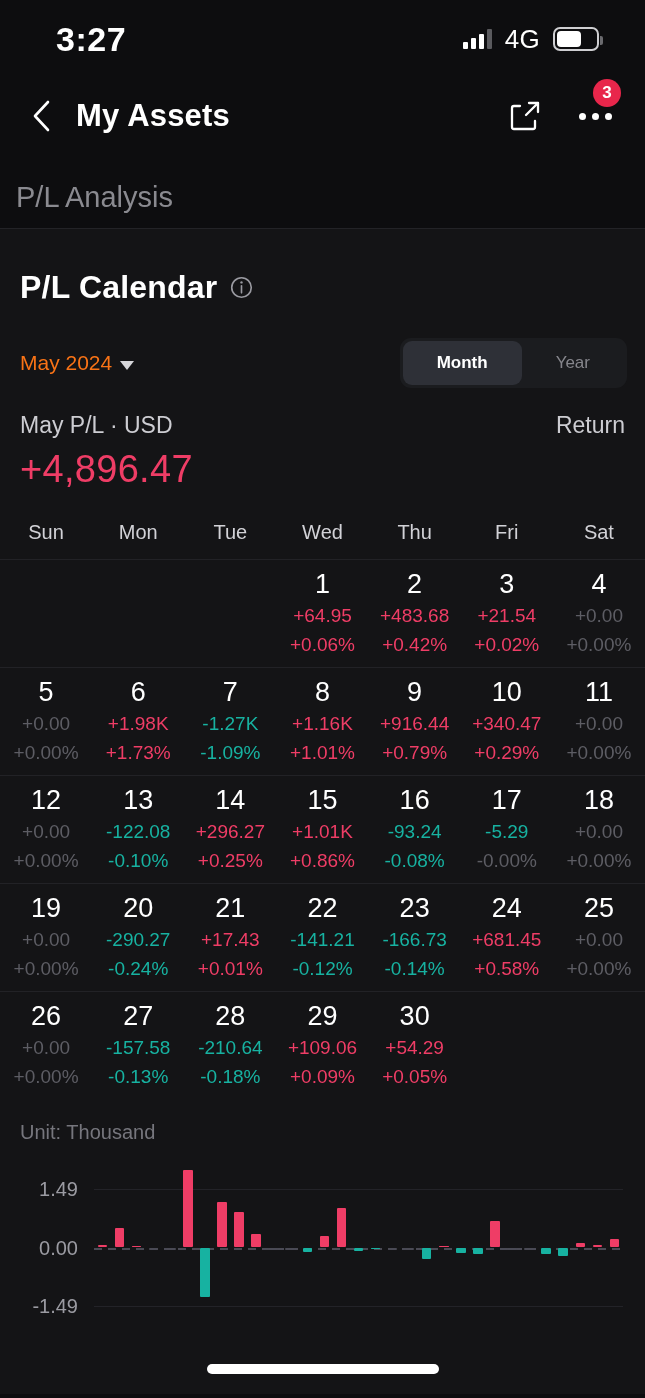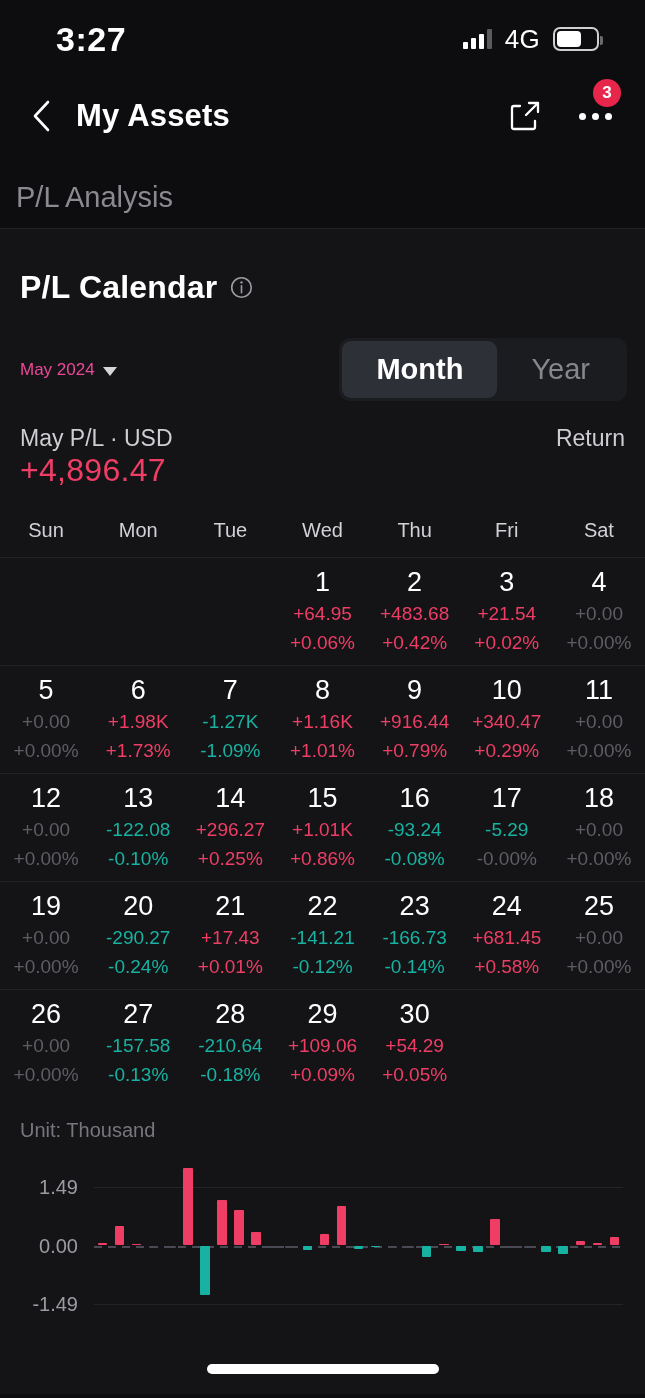--- a/index.html
+++ b/index.html
@@ -63,32 +63,32 @@
   
   .content { background:#141416; height:1165px; }
 
   .sec-title-row { display:flex; align-items:center; gap:13px; padding:40px 20px 0 20px; }
   .sec-title { color:#fff; font-size:32px; font-weight:700; letter-spacing:.2px; }
   .info-ico { width:23px; height:23px; }
 
   .ctrl-row { display:flex; align-items:center; justify-content:space-between;
               padding:32px 18px 0 20px; }
   .month-sel { display:flex; align-items:center; gap:8px; cursor:pointer; }
-  .month-sel .m { color:#ec4899; font-size:17px;text-align:center; }
+  .month-sel .m { color:#f97316; font-size:21px;text-align:center; }
   .caret { width:0; height:0; border-left:7px solid transparent;
            border-right:7px solid transparent; border-top:9px solid #d6d6da;
            margin-top:4px; }
   .seg { display:flex; background:#1b1c1f; border-radius:11px; padding:3px; }
-  .seg div { padding:12px 34px; font-size:29px; color:#86868c; border-radius:9px;
+  .seg div { padding:12px 34px; font-size:17px; color:#86868c; border-radius:9px;
              cursor:pointer; }
   .seg div.on { background:#2e3037; color:#fff; font-weight:700; }
 
   .pl-row { display:flex; justify-content:space-between; padding:24px 20px 0 20px; }
   .pl-lbl { color:#cdcdd2; font-size:23px; }
-  .pl-val { font-size:32px; letter-spacing:.3px; }
+  .pl-val { font-size:38px; margin-top:9px; letter-spacing:.3px; }
   .right { text-align:right; }
 
   
   .cal { margin-top:30px; }
   .wk-head { display:grid; grid-template-columns:repeat(7,1fr); padding-bottom:15px; }
   .wk-head div { text-align:center; color:#d2d2d7; font-size:20px; }
   .wk-row { display:grid; grid-template-columns:repeat(7,1fr);
             border-top:1px solid #222226; height:108px; }
   .cell { display:flex; flex-direction:column; align-items:center;
           justify-content:center; gap:2px; cursor:pointer; }

